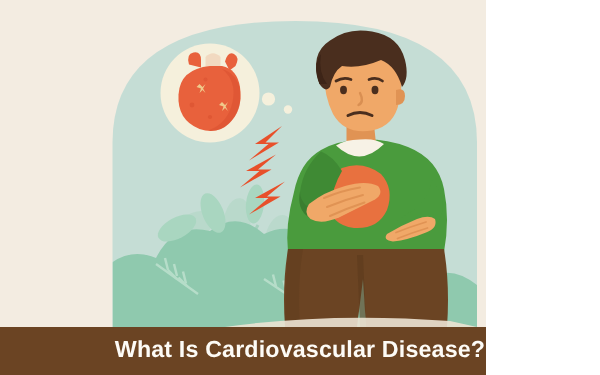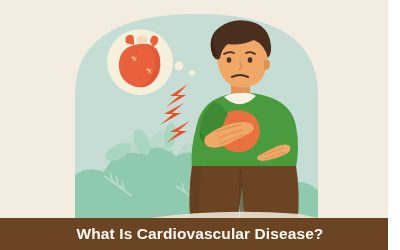--- a/index.html
+++ b/index.html
@@ -2,21 +2,21 @@
 <html><head>
 <meta charset="utf-8">
 <style>
   html, body {
     margin: 0;
     padding: 0;
     background: #ffffff;
   }
   #poster {
     position: relative;
-    width: 388px;
+    width: 324px;
     height: 250px;
     overflow: hidden;
     font-family: "Liberation Sans", sans-serif;
     background: #a3a3a3;
   }
   #artwork {
     position: absolute;
     left: 0;
     top: 0;
     width: 400px;

